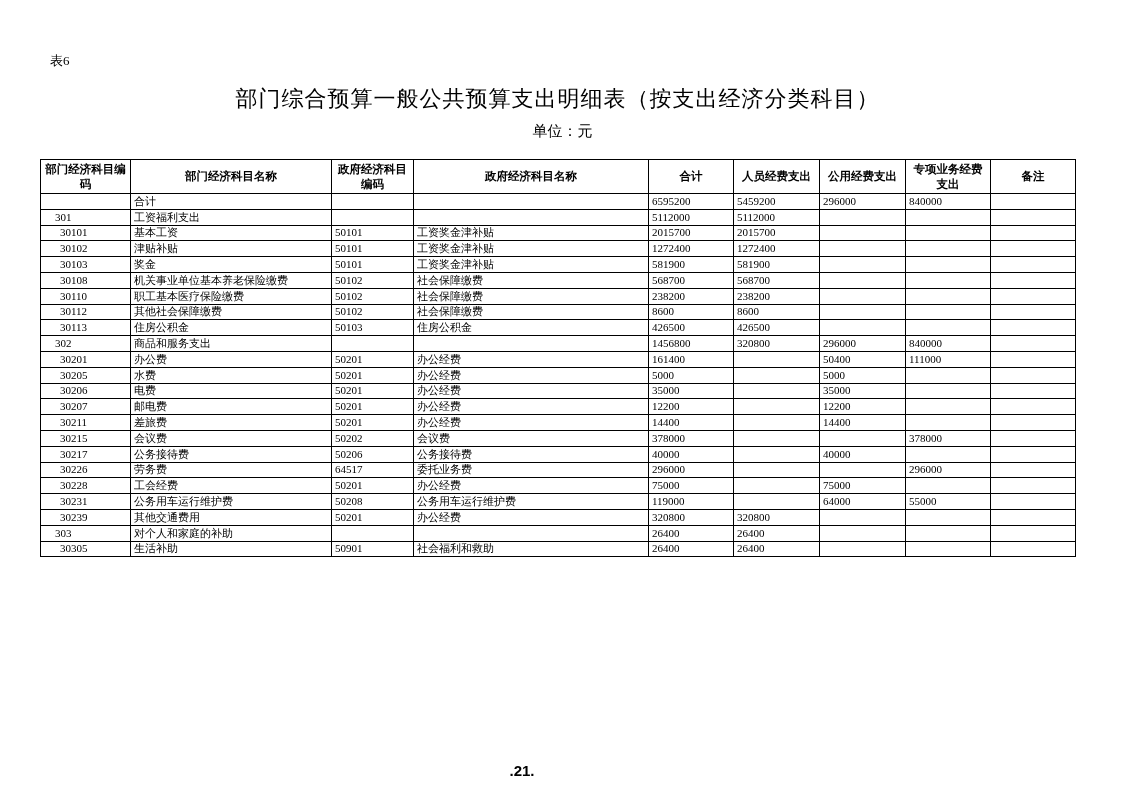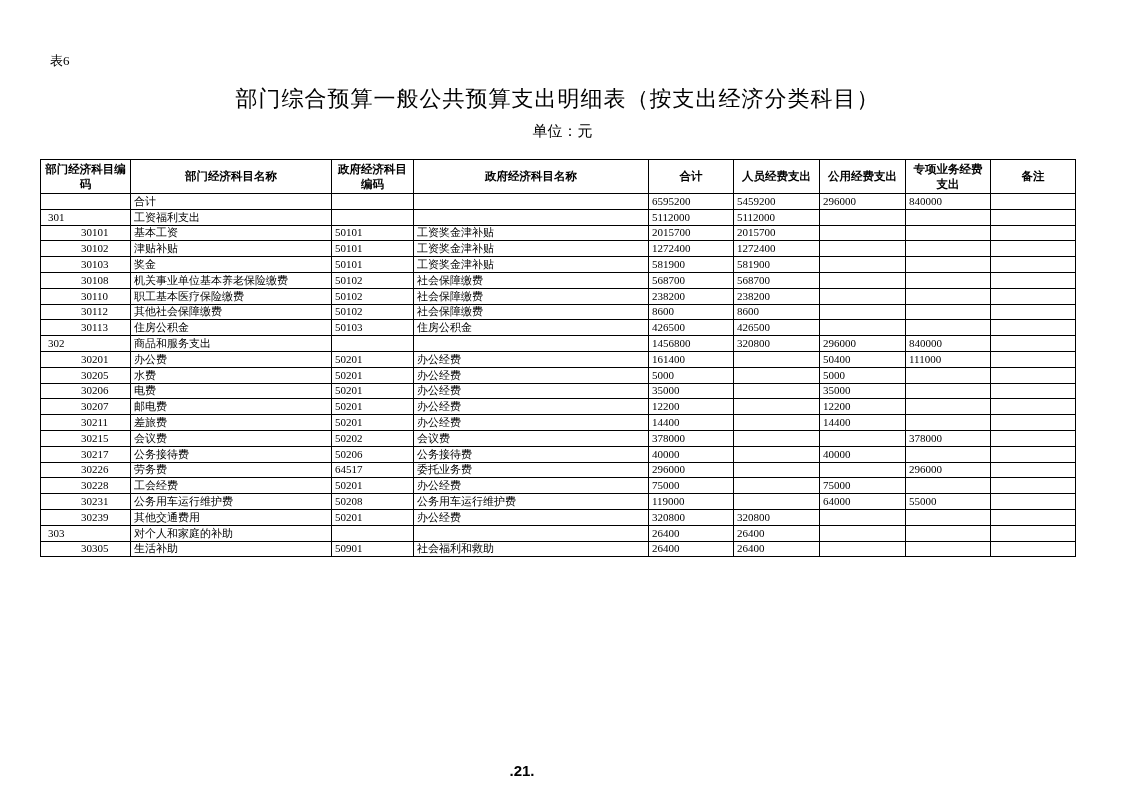--- a/index.html
+++ b/index.html
@@ -65,22 +65,22 @@
   }
   .budget-table tbody tr {
     height: 15.8px;
   }
   .budget-table tbody td {
     vertical-align: middle;
     white-space: nowrap;
     padding-left: 3px;
     line-height: 1;
   }
-  .budget-table tbody td.code-l1 { padding-left: 7px; }
-  .budget-table tbody td.code-l2 { padding-left: 40px; }
+  .budget-table tbody td.code-l1 { padding-left: 14px; }
+  .budget-table tbody td.code-l2 { padding-left: 19px; }
   .page-number {
     position: absolute;
     left: 0;
     top: 762px;
     width: 1044px;
     text-align: center;
     font-size: 15px;
     font-weight: bold;
     font-family: "Liberation Sans", sans-serif;
   }

